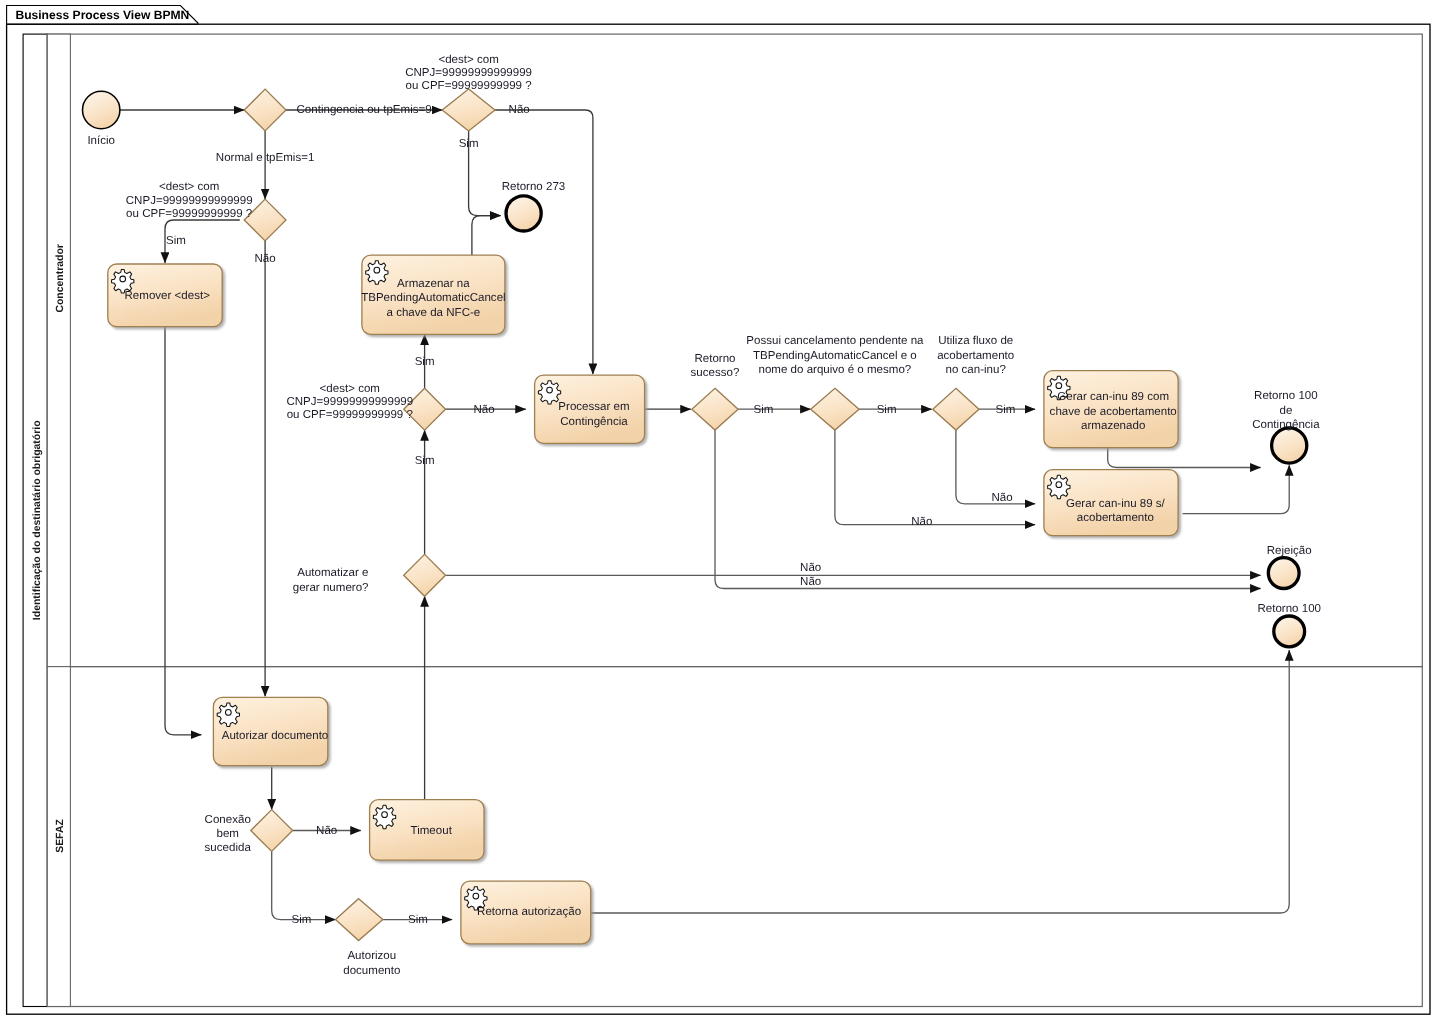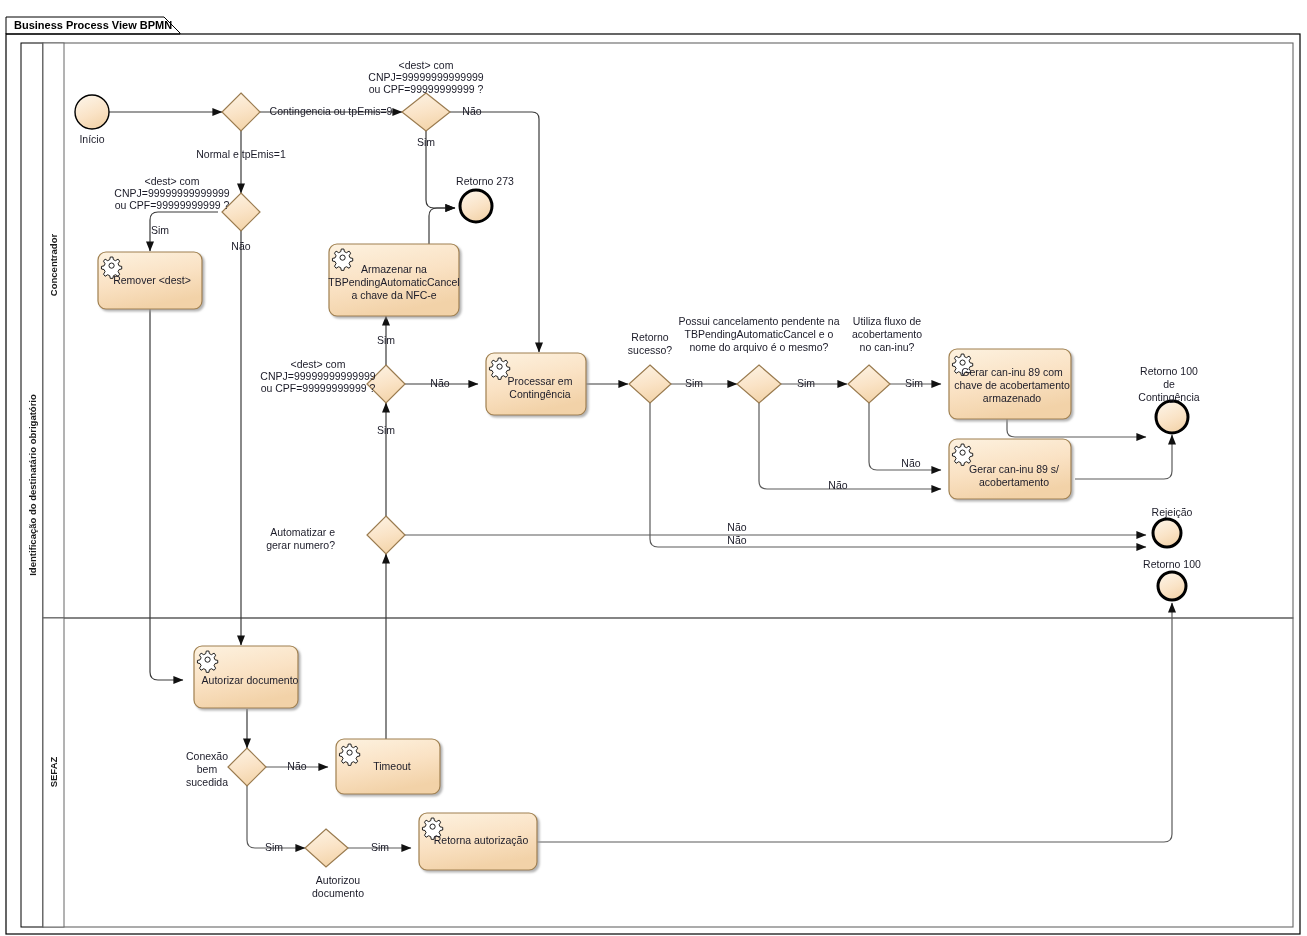--- a/index.html
+++ b/index.html
@@ -2,21 +2,21 @@
 <html><head>
 <meta charset="utf-8">
 <title>Business Process View BPMN</title>
 <style>
   html,body{margin:0;padding:0;background:#ffffff;}
   body{
     font-family:"Liberation Sans", sans-serif;
     width:1307px;height:936px;overflow:hidden;position:relative;
     -webkit-font-smoothing:antialiased;
   }
-  #stage{position:absolute;left:0;top:12px;width:1307px;height:756px;}
+  #stage{position:absolute;left:0;top:0;width:1307px;height:756px;}
   svg{position:absolute;left:0;top:0;}
   .tabtext{
     font-size:11px;font-weight:bold;fill:#000000;
     font-family:"Liberation Sans", sans-serif;
   }
   .lanelabel{
     font-size:9.5px;font-weight:bold;fill:#1a1a1a;
     font-family:"Liberation Sans", sans-serif;
   }
   .lbl{

